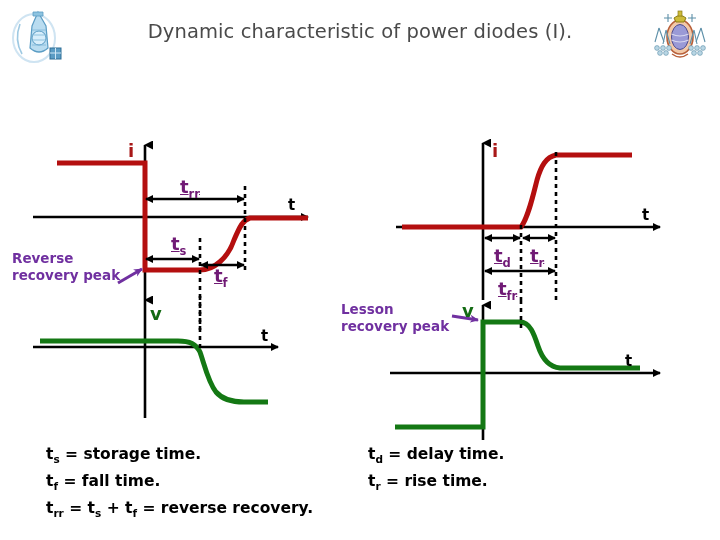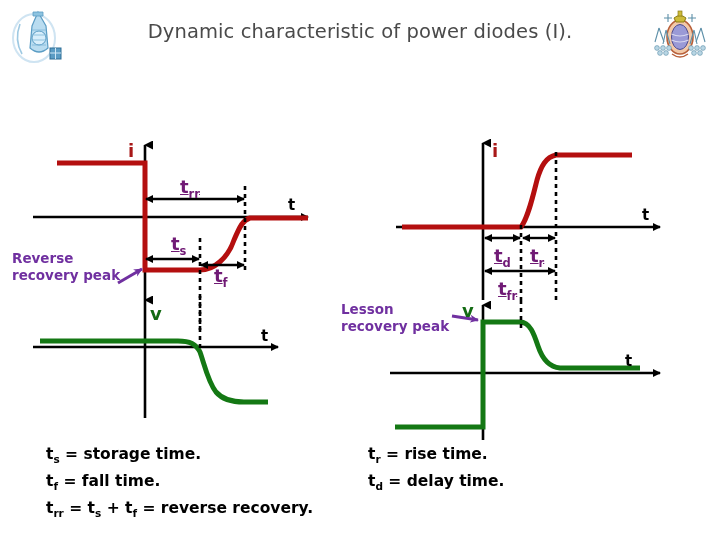--- a/index.html
+++ b/index.html
@@ -247,19 +247,19 @@
     <div>recovery peak</div>
   </div>
 
   <div class="legend" id="legend-left">
     <div><span>t</span><sub>s</sub><span> = storage time.</span></div>
     <div><span>t</span><sub>f</sub><span> = fall time.</span></div>
     <div>t<sub>rr</sub> = t<sub>s</sub> + t<sub>f</sub> = reverse recovery.</div>
   </div>
 
   <div class="legend" id="legend-right">
+    <div><span>t</span><sub>d</sub><span> = delay time.</span></div>
     <div><span>t</span><sub>r</sub><span> = rise time.</span></div>
-    <div><span>t</span><sub>d</sub><span> = delay time.</span></div>
   </div>
 
   <div id="page-number">41</div>
 
 </div>
 
 </body></html>

